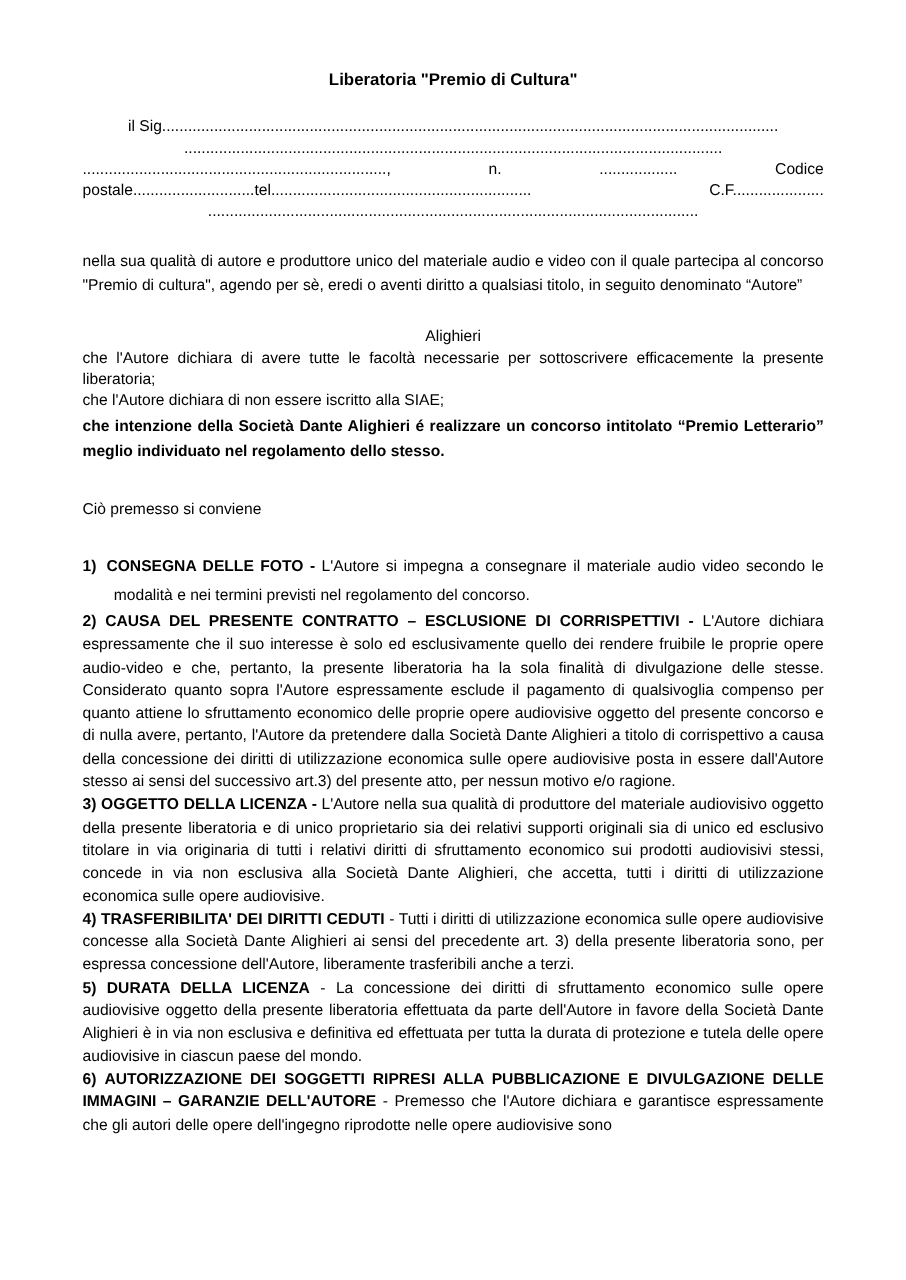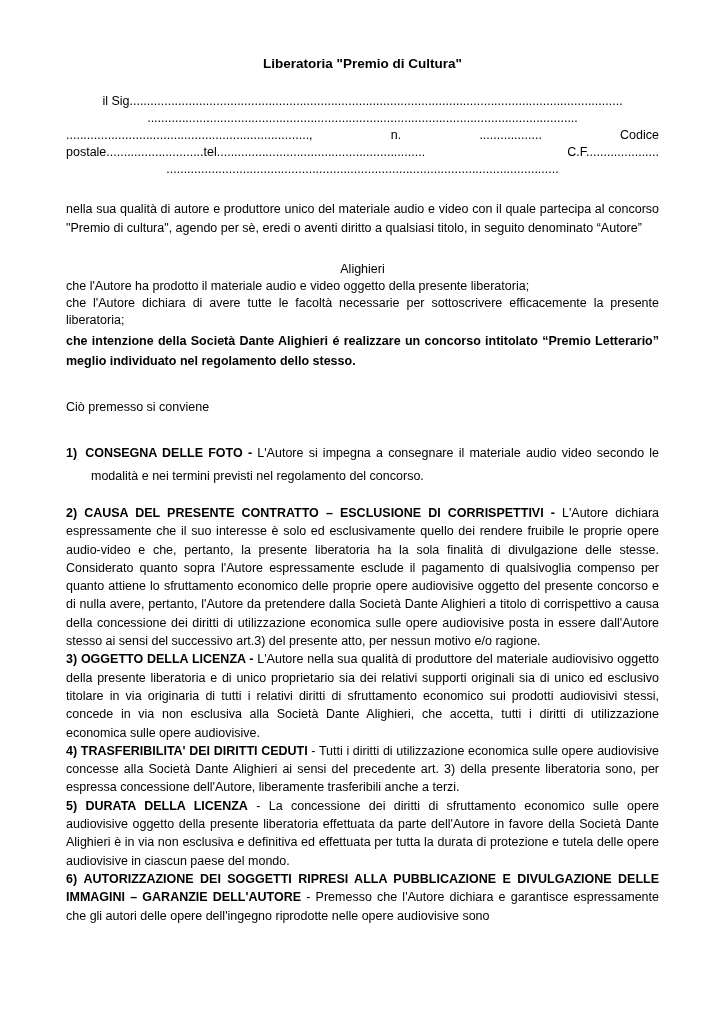--- a/index.html
+++ b/index.html
@@ -75,21 +75,21 @@
     text-align: justify;
     line-height: 18.3px;
   }
   .clause .bold {
     font-weight: bold;
   }
   .clause1 {
     line-height: 23px;
     padding-left: 25px;
     text-indent: -25px;
-    margin-bottom: 16px;
+    margin-bottom: 0;
   }
   .clause1 .num {
     margin-right: 8px;
   }
 </style>
 </head>
 <body>
 
 <div class="page">
 
@@ -99,22 +99,22 @@
     <p class="hline">il Sig..............................................................................................................................................</p>
     <p class="hline">............................................................................................................................</p>
     <p class="hline just">......................................................................, n. .................. Codice</p>
     <p class="hline just">postale............................tel............................................................ C.F.....................</p>
     <p class="hline">.................................................................................................................</p>
   </div>
 
   <p class="para intro">nella sua qualità di autore e produttore unico del materiale audio e video con il quale partecipa al concorso "Premio di cultura", agendo per sè, eredi o aventi diritto a qualsiasi titolo, in seguito denominato “Autore”</p>
 
   <p class="center-line">Alighieri</p>
-  <p class="pitem">che l'Autore ha prodotto il materiale audio e video oggetto della presente liberatoria;</p>
   <p class="pitem">che l'Autore dichiara di avere tutte le facoltà necessarie per sottoscrivere efficacemente la presente liberatoria;</p>
+  <p class="pitem">che l'Autore dichiara di non essere iscritto alla SIAE;</p>
   <p class="pitem loose">che intenzione della Società Dante Alighieri é realizzare un concorso intitolato “Premio Letterario” meglio individuato nel regolamento dello stesso.</p>
 
   <p class="agreement">Ciò premesso si conviene</p>
 
   <p class="clause clause1"><span class="bold num">1)</span><span class="bold">CONSEGNA DELLE FOTO -</span> <span>L'Autore si impegna a consegnare il materiale audio video secondo le modalità e nei termini previsti nel regolamento del concorso.</span></p>
 
   <p class="clause"><span class="bold">2)</span> <span class="bold">CAUSA DEL PRESENTE CONTRATTO – ESCLUSIONE DI CORRISPETTIVI -</span> <span>L'Autore dichiara espressamente che il suo interesse è solo ed esclusivamente quello dei rendere fruibile le proprie opere audio-video e che, pertanto, la presente liberatoria ha la sola finalità di divulgazione delle stesse. Considerato quanto sopra l'Autore espressamente esclude il pagamento di qualsivoglia compenso per quanto attiene lo sfruttamento economico delle proprie opere audiovisive oggetto del presente concorso e di nulla avere, pertanto, l'Autore da pretendere dalla Società Dante Alighieri a titolo di corrispettivo a causa della concessione dei diritti di utilizzazione economica sulle opere audiovisive posta in essere dall'Autore stesso ai sensi del successivo art.3) del presente atto, per nessun motivo e/o ragione.</span></p>
 
   <p class="clause"><span class="bold">3)</span> <span class="bold">OGGETTO DELLA LICENZA -</span> <span>L'Autore nella sua qualità di produttore del materiale audiovisivo oggetto della presente liberatoria e di unico proprietario sia dei relativi supporti originali sia di unico ed esclusivo titolare in via originaria di tutti i relativi diritti di sfruttamento economico sui prodotti audiovisivi stessi, concede in via non esclusiva alla Società Dante Alighieri, che accetta, tutti i diritti di utilizzazione economica sulle opere audiovisive.</span></p>
 

